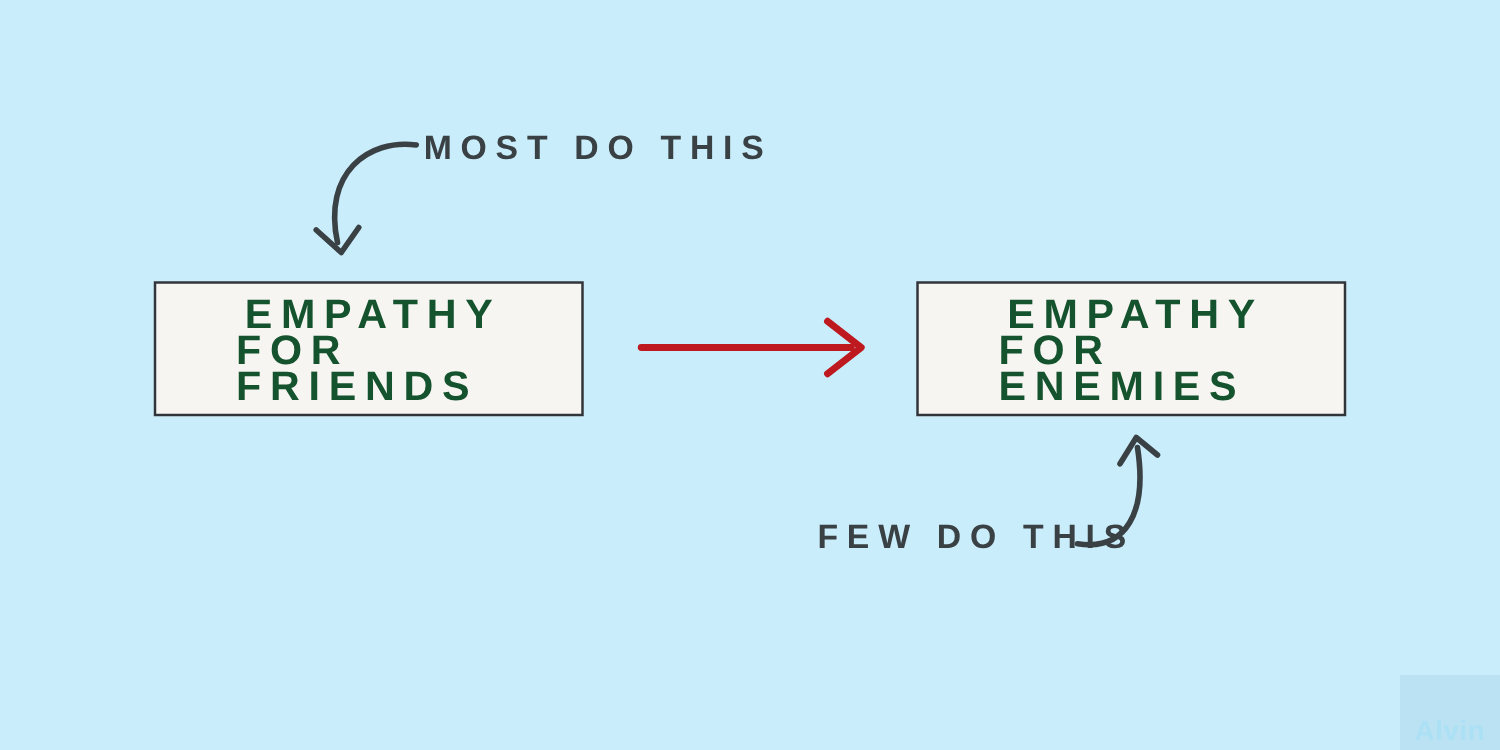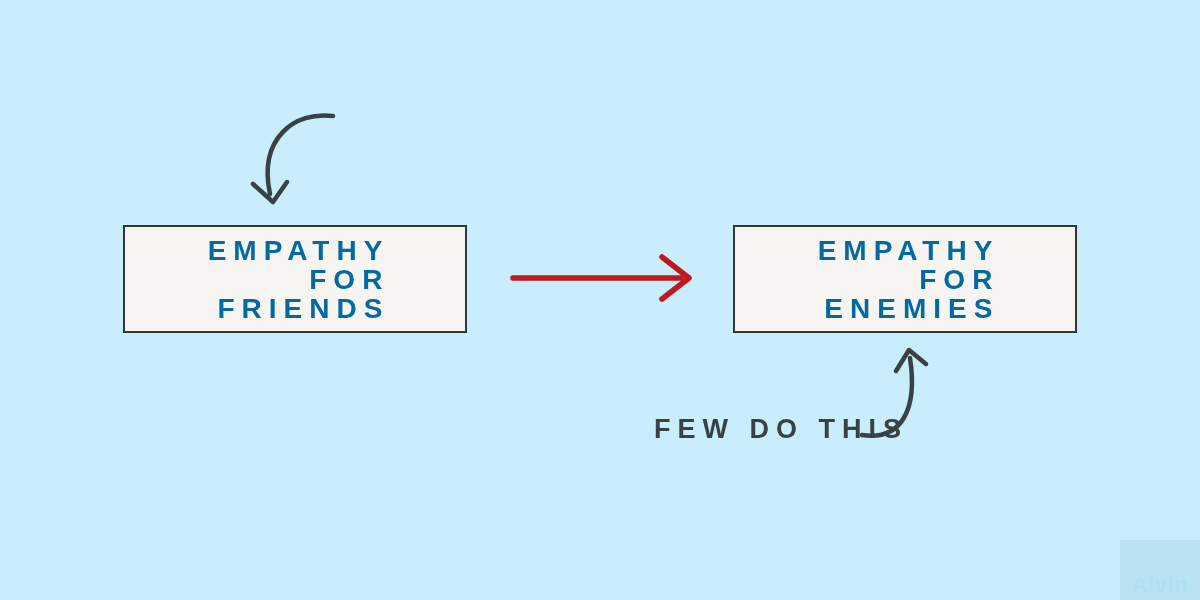--- a/index.html
+++ b/index.html
@@ -32,27 +32,27 @@
     height: 108px;
     background: #f6f5f2;
     border: 2px solid #2f353a;
     box-sizing: border-box;
     display: flex;
     align-items: center;
     justify-content: center;
   }
   .node-box .box-label {
     white-space: pre-line;
-    text-align: right;
-    font-size: 28px;
+    text-align: left;
+    font-size: 33px;
     font-weight: 700;
     letter-spacing: 7px;
     text-indent: 7px;
     line-height: 29px;
-    color: #0369a1;
+    color: #14532d;
   }
   #box-friends { left: 123px; top: 225px; }
   #box-enemies { left: 733px; top: 225px; }
   .annotation-label {
     position: absolute;
     font-size: 27px;
     font-weight: 700;
     letter-spacing: 7px;
     color: #3a4145;
     white-space: nowrap;
@@ -94,20 +94,21 @@
       <path d="M 333 116 C 295 111 258 138 270 194" stroke-width="4.5" stroke="#3a4145"></path>
       <path d="M 253 184 L 273 202 L 287 182" stroke-width="4.5" stroke="#3a4145"></path>
     </g>
 
     <g fill="none" stroke-linecap="round" stroke-linejoin="round">
       <path d="M 862 435 C 901 441 918 410 910 358" stroke-width="4.5" stroke="#3a4145"></path>
       <path d="M 896 371 L 909 350 L 926 364" stroke-width="4.5" stroke="#3a4145"></path>
     </g>
   </svg>
 
+  <div class="annotation-label" id="label-most">MOST DO THIS</div>
 
   <div class="annotation-label" id="label-few">FEW DO THIS</div>
 
   <div class="node-box" id="box-friends">
     <div class="box-label">EMPATHY
 FOR
 FRIENDS</div>
   </div>
 
   <div class="node-box" id="box-enemies">

